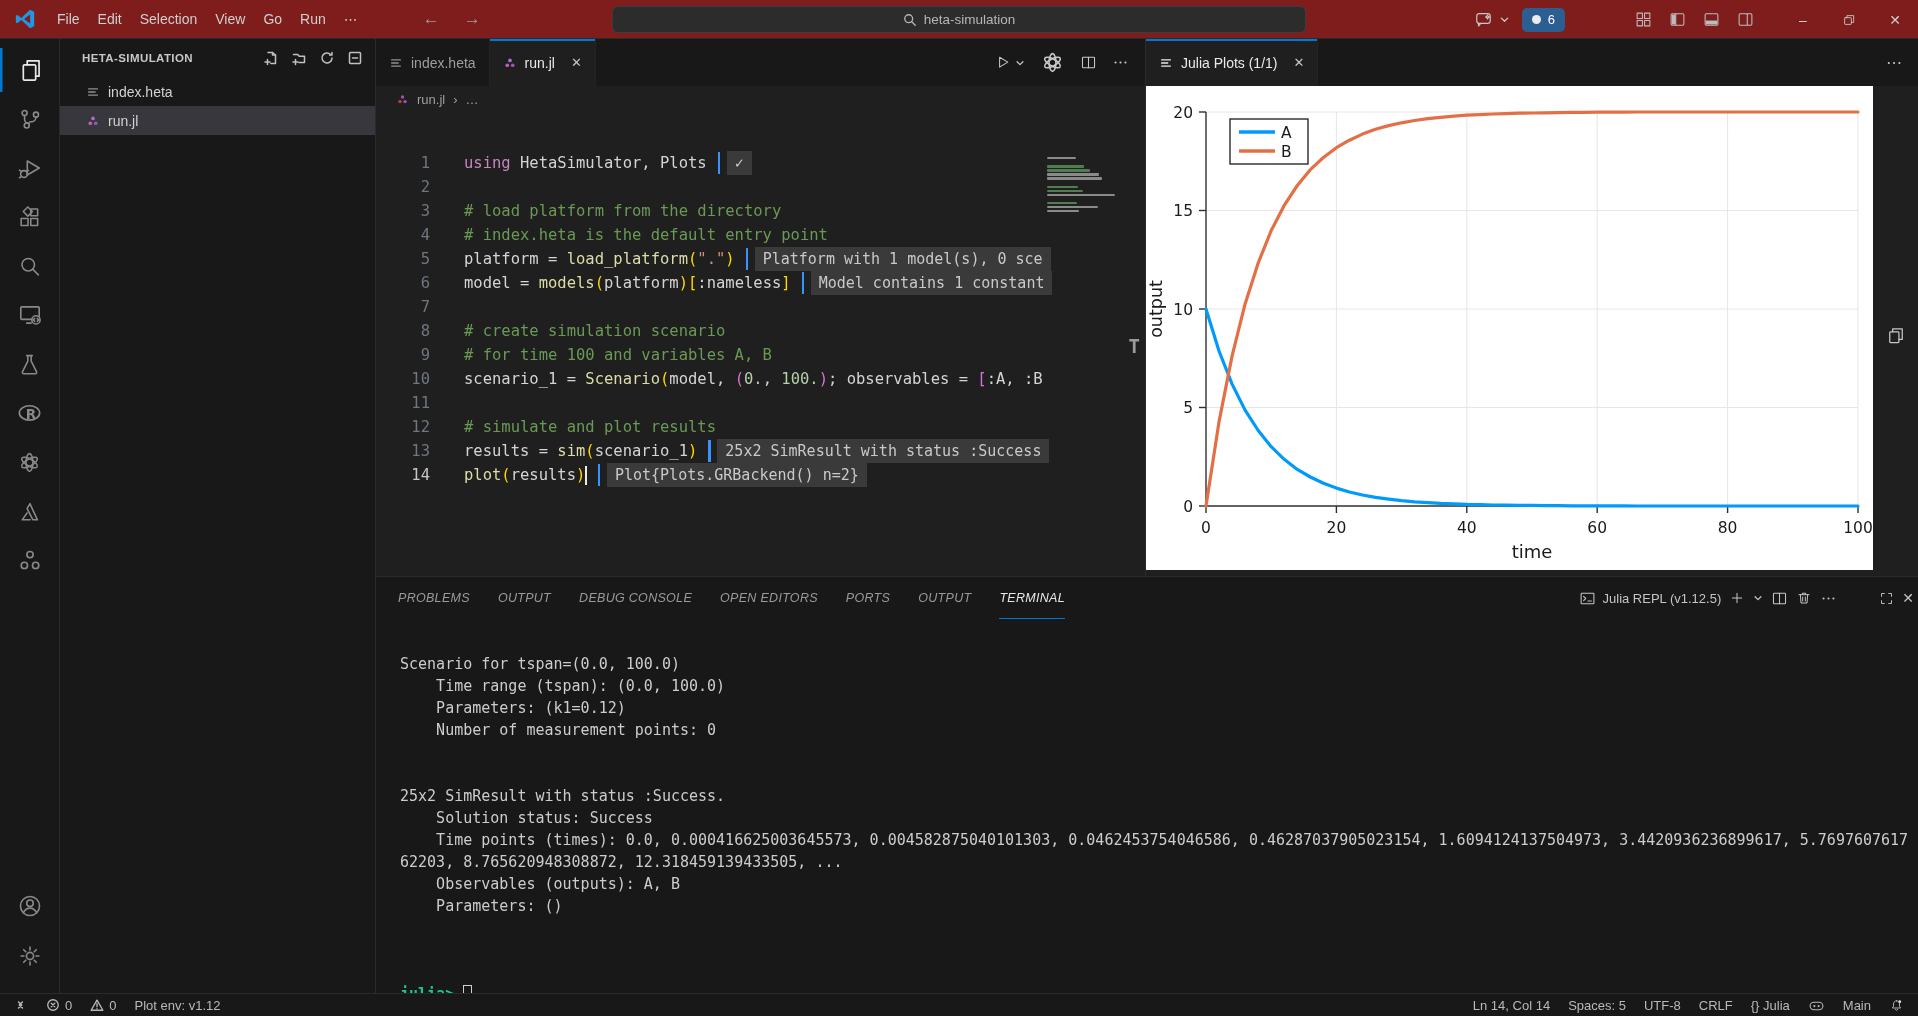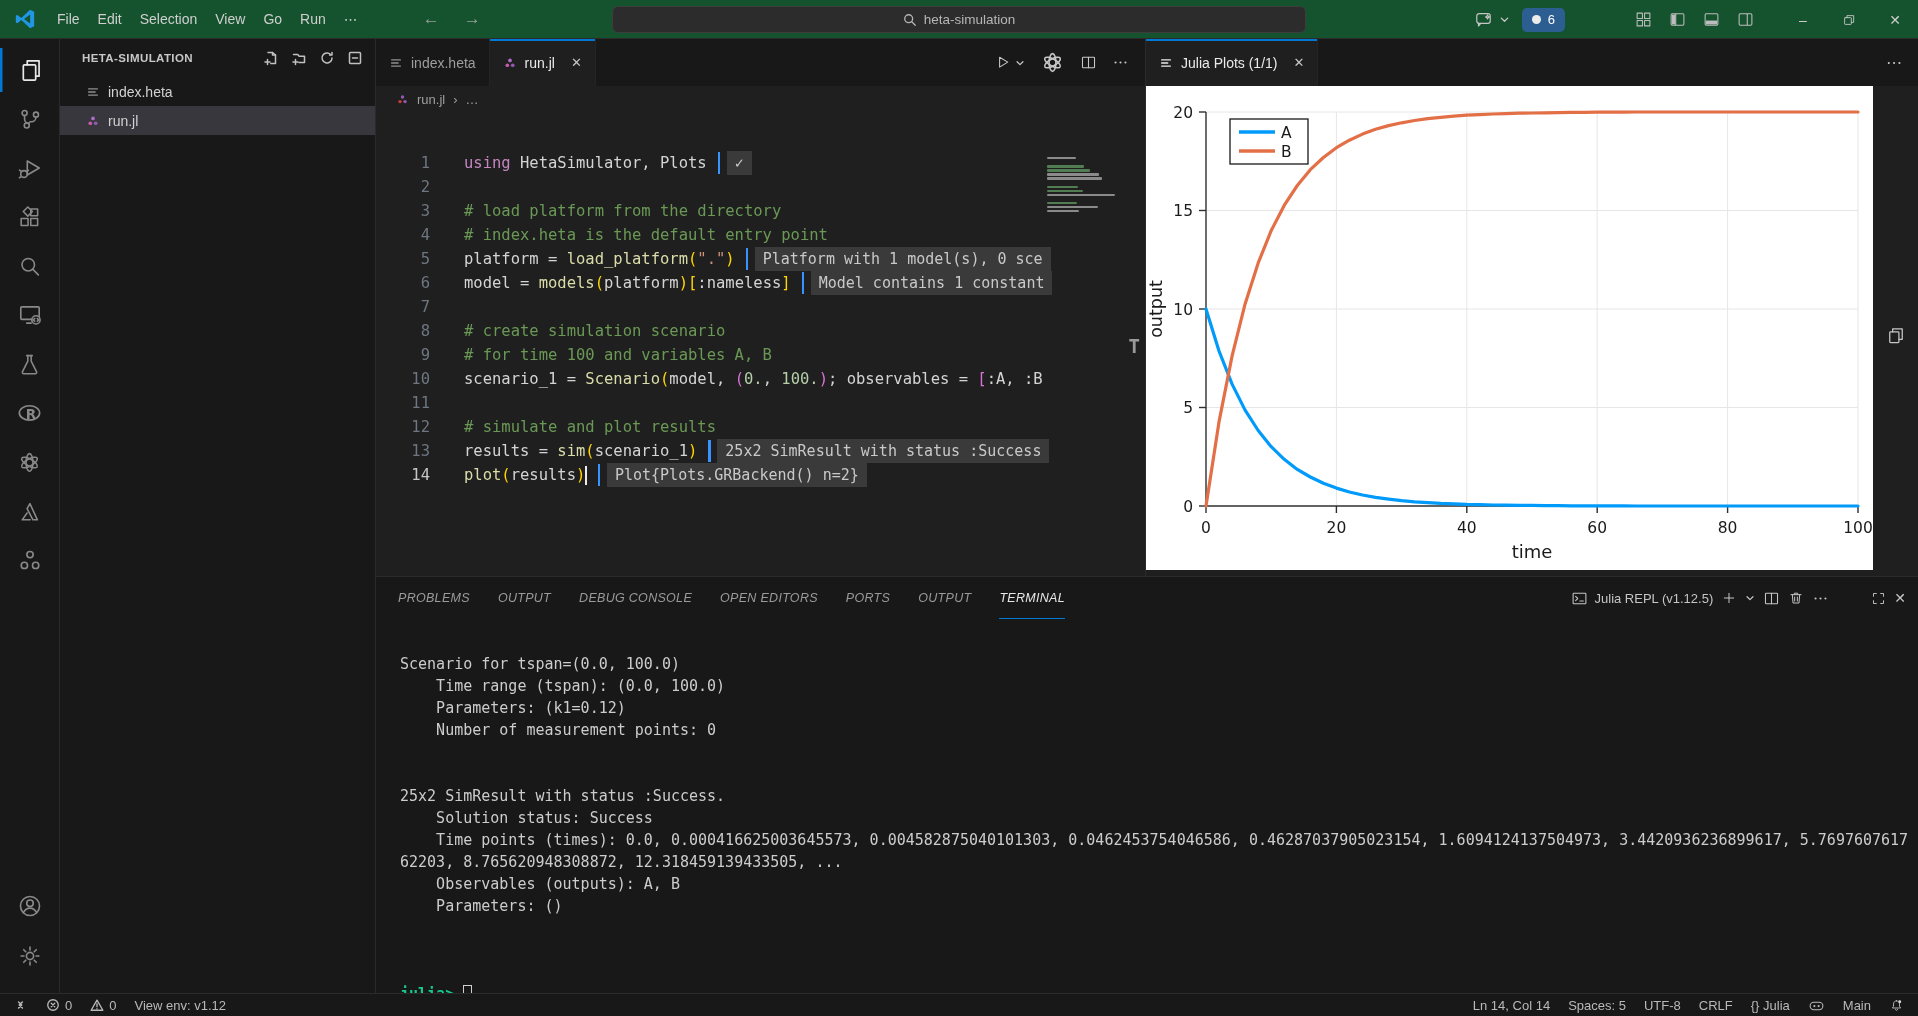--- a/index.html
+++ b/index.html
@@ -3,21 +3,21 @@
 <meta charset="utf-8">
 <style>
   *{margin:0;padding:0;box-sizing:border-box;}
   html,body{width:1918px;height:1016px;}
   body{position:relative;overflow:hidden;background:#1f1f1f;color:#cccccc;
        font-family:"Liberation Sans","DejaVu Sans",sans-serif;font-size:14px;}
   .ic{fill:none;stroke:currentColor;stroke-width:1.5;stroke-linecap:round;stroke-linejoin:round;display:block;}
   .icon{display:inline-flex;align-items:center;justify-content:center;flex:none;}
 
   
-  .titlebar{position:absolute;left:0;top:0;right:0;height:39px;background:#14532d;
+  .titlebar{position:absolute;left:0;top:0;right:0;height:39px;background:#7f1d1d;
             border-bottom:1px solid #2b2b2b;display:flex;align-items:center;z-index:9;}
   .vslogo{margin:0 12px 0 14px;}
   #menus{display:flex;align-items:center;}
   .menu-item{padding:0 9px;height:27px;line-height:27px;color:#cfcfcf;border-radius:5px;font-size:14px;cursor:default;}
   .menu-more{padding:0 9px;color:#cfcfcf;}
   .nav-arrows{display:flex;gap:24px;margin-left:56px;color:#9f9f9f;font-size:17px;}
   .searchbox{position:absolute;left:612px;top:6px;width:694px;height:27px;background:#2c2c2c;
              border:1px solid #3d3d3d;border-radius:6px;display:flex;align-items:center;justify-content:center;
              gap:7px;color:#b6b6b6;font-size:13.5px;}
   .tb-right{position:absolute;right:0;top:0;height:39px;display:flex;align-items:center;}
@@ -76,21 +76,21 @@
   .plot-more{margin-left:auto;display:flex;align-items:center;padding-right:16px;color:#bdbdbd;font-size:16px;}
   .plot-area{position:absolute;top:47px;left:0;width:727px;height:484px;background:#ffffff;}
   .plot-strip{position:absolute;top:47px;left:727px;right:0;height:484px;background:#1f1f1f;display:flex;justify-content:center;}
   .strip-icon{margin-top:16px;color:#c8c8c8;}
 
   
   .panel{position:absolute;left:376px;right:0;top:576px;bottom:23px;background:#181818;border-top:1px solid #2b2b2b;}
   .panel-tabs{height:42px;display:flex;align-items:stretch;padding-left:22px;gap:28px;font-size:12.5px;color:#9a9a9a;}
   .ptab{display:flex;align-items:center;border-bottom:1.6px solid transparent;letter-spacing:.3px;font-style:italic;}
   .ptab.active{color:#e7e7e7;border-bottom-color:#0078d4;}
-  .panel-right{margin-left:auto;display:flex;align-items:center;gap:8px;padding-right:12px;color:#c5c5c5;font-size:13px;}
+  .panel-right{margin-left:auto;display:flex;align-items:center;gap:8px;padding-right:4px;color:#c5c5c5;font-size:13px;}
   .repl-label{display:flex;align-items:center;gap:7px;}
   .terminal{position:absolute;top:42px;left:0;right:0;bottom:0;padding:34px 0 0 24px;
             font-family:"DejaVu Sans Mono","Liberation Mono",monospace;font-size:15px;line-height:22px;
             color:#cccccc;white-space:pre;overflow:hidden;}
   .tline{height:22px;}
   .jprompt{color:#16c98d;font-weight:700;}
   .cursor-box{display:inline-block;width:9px;height:17px;border:1.4px solid #cfcfcf;vertical-align:-3px;margin-left:9px;}
 
   
   .statusbar{position:absolute;left:0;right:0;bottom:0;height:23px;background:#181818;border-top:1px solid #2b2b2b;
@@ -579,21 +579,21 @@
       <span class="sb-item">
         <span class="icon">
           <svg class="ic" width="14" height="14" viewBox="0 0 16 16">
             <path d="M8 2.4L14.7 14H1.3z"></path>
             <path d="M8 6.6v3.4M8 12.2v.4"></path>
           </svg>
         </span>
         <span>0</span>
       </span>
       <span class="sb-item">
-        <span>View env: v1.12</span>
+        <span>Plot env: v1.12</span>
       </span>
     </div>
   <div class="sb-right" id="sb-right">
       <span class="sb-item">
         <span>Ln 14, Col 14</span>
       </span>
       <span class="sb-item">
         <span>Spaces: 5</span>
       </span>
       <span class="sb-item">

